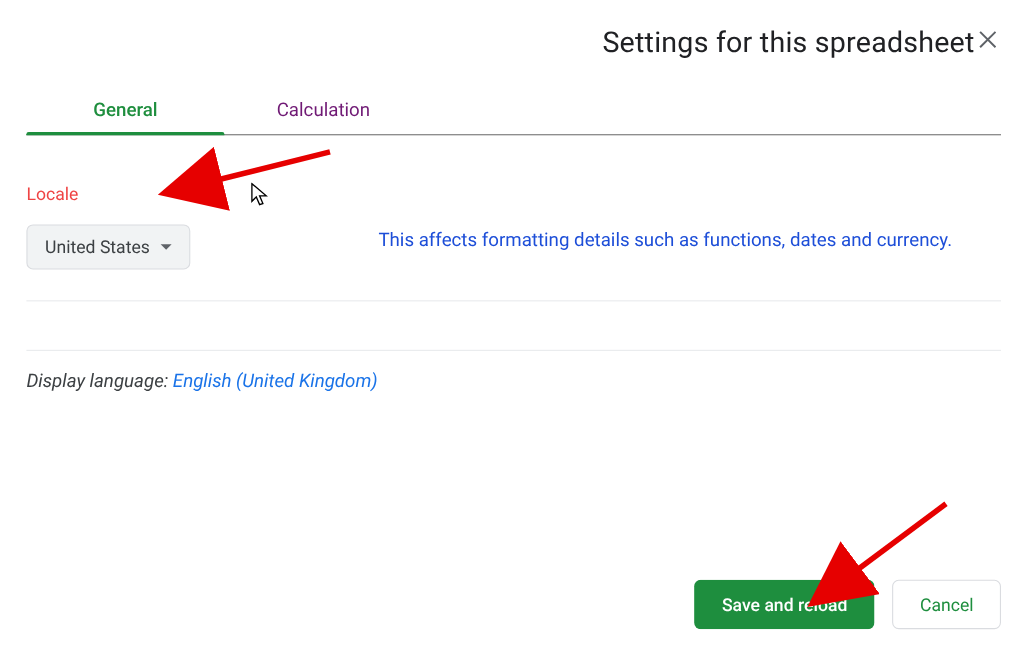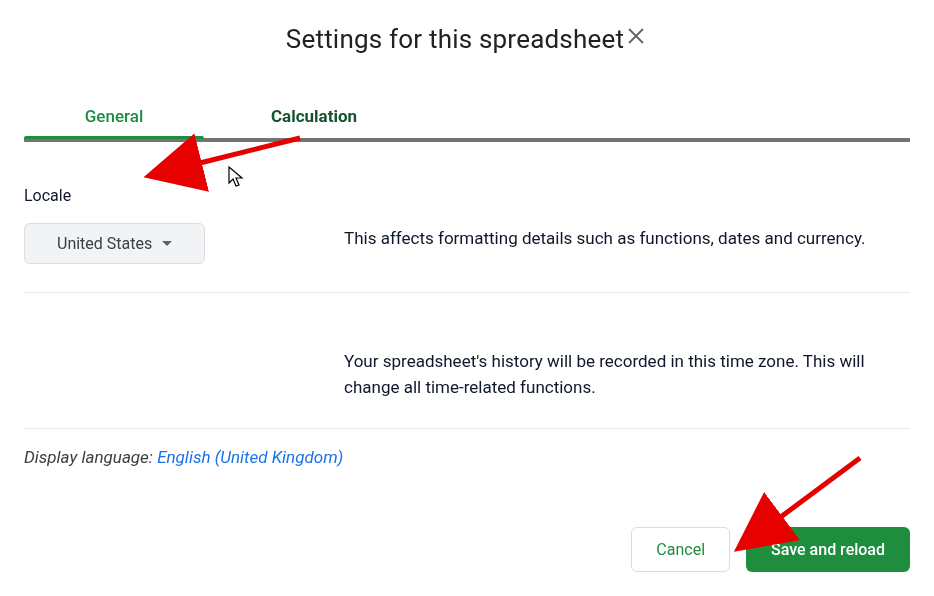--- a/index.html
+++ b/index.html
@@ -14,52 +14,50 @@
       height: 596px;
       position: relative;
       color: #3c4043;
     }
     .dialog {
       padding: 24px;
       position: relative;
     }
     .dialog-header {
       display: flex;
-      justify-content: center;
+      justify-content: flex-end;
       align-items: flex-start;
-      margin-bottom: 40px;
+      margin-bottom: 24px;
     }
     .dialog-title {
       font-size: 26px;
       font-weight: 400;
       color: #202124;
       letter-spacing: 0.2px;
     }
     .close-btn {
       color: #5f6368;
       cursor: pointer;
       padding: 4px;
       font-size: 18px;
       line-height: 1;
     }
     .tabs {
       display: flex;
-      border-bottom: 4px solid #737373;
+      border-bottom: 1px solid #737373;
       margin-bottom: 28px;
-      gap: 20px;
     }
     .tab {
       padding: 12px 0;
       width: 180px;
       text-align: center;
       font-size: 17px;
       cursor: pointer;
-      color: #14532d;
+      color: #701a75;
       position: relative;
-      font-weight: bold;
     }
     .tab.active {
       color: #1e8e3e;
       font-weight: 500;
     }
     .tab.active::after {
       content: '';
       position: absolute;
       bottom: -1px;
       left: 0;
@@ -75,49 +73,49 @@
     }
     .section:last-of-type {
       border-bottom: none;
     }
     .section-left {
       width: 320px;
       flex-shrink: 0;
     }
     .section-label {
       font-size: 16px;
-      color: #0f172a;
+      color: #ef4444;
       margin-bottom: 18px;
     }
     .dropdown {
       display: inline-flex;
       align-items: center;
       background: #f1f3f4;
       border: 1px solid #dadce0;
       border-radius: 6px;
-      padding: 10px 32px;
+      padding: 10px 16px;
       cursor: pointer;
       font-size: 16px;
       color: #3c4043;
       gap: 10px;
     }
     .dropdown.light {
       background: #fff;
       border: 1px solid #dadce0;
     }
     .dropdown-caret {
       width: 0;
       height: 0;
       border-left: 5px solid transparent;
       border-right: 5px solid transparent;
       border-top: 5px solid #5f6368;
     }
     .section-right {
       font-size: 17px;
-      color: #0f172a;
+      color: #1d4ed8;
       line-height: 1.5;
       padding-top: 40px;
     }
     .display-lang {
       font-size: 17px;
       color: #3c4043;
       padding: 18px 0 40px 0;
       font-style: italic;
     }
     .lang-link {
@@ -192,32 +190,31 @@
         <span>United States</span>
         <span class="dropdown-caret"></span>
       </div>
     </div>
     <div class="section-right">This affects formatting details such as functions, dates and currency.</div>
   </div>
 
   <div class="section">
     <div class="section-left">
     </div>
-    <div class="section-right">Your spreadsheet's history will be recorded in this time zone. This will change all time-related functions.</div>
   </div>
 
   <div class="display-lang">
     <span>Display language: </span><span class="lang-link">English (United Kingdom)</span>
   </div>
 
 </div>
 
 <div class="footer">
+  <button class="btn btn-save">Save and reload</button>
   <button class="btn btn-cancel">Cancel</button>
-  <button class="btn btn-save">Save and reload</button>
 </div>
 
 <div class="arrow" style="left:180px; top:130px;">
   <svg width="130" height="50">
     <defs>
       <marker id="ah1" markerWidth="12" markerHeight="12" refX="2" refY="6" orient="auto">
         <path d="M0,0 L0,12 L12,6 z" fill="#e60000"></path>
       </marker>
     </defs>
     <line x1="120" y1="8" x2="12" y2="35" stroke="#e60000" stroke-width="5" marker-end="url(#ah1)"></line>

